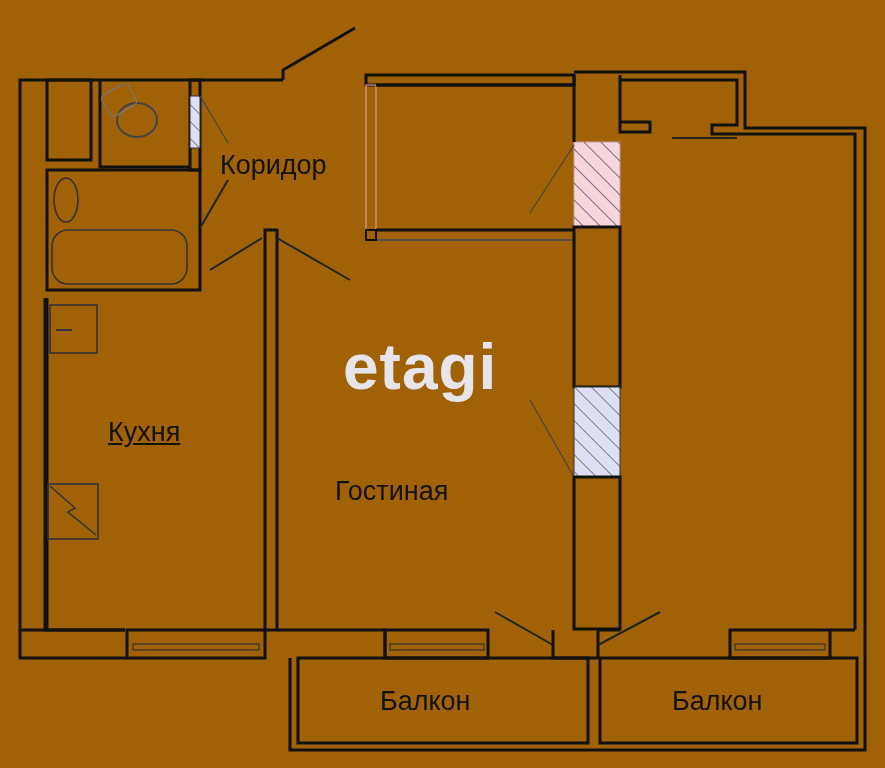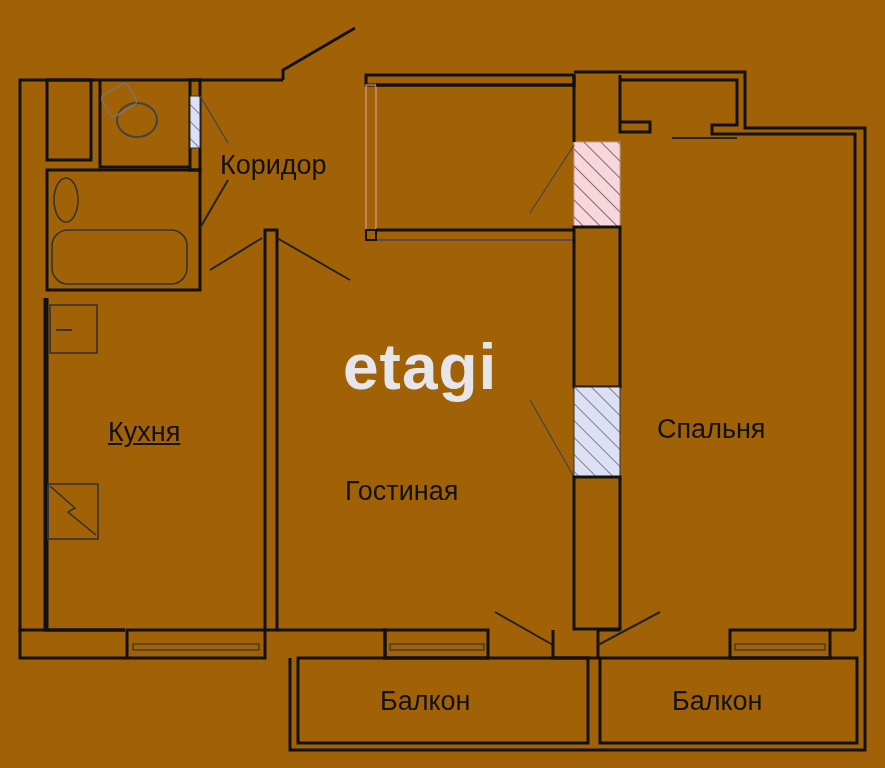--- a/index.html
+++ b/index.html
@@ -92,17 +92,16 @@
     <rect x="735" y="644" width="90" height="6" fill="none" stroke="#333" stroke-width="1.2"></rect>
     <polyline class="w" points="830,630 855,630"></polyline>
 
     <polyline class="w" points="290,658 290,750 865,750 865,660"></polyline>
     <rect class="w" x="298" y="658" width="290" height="85"></rect>
     <rect class="w" x="600" y="658" width="257" height="85"></rect>
   </svg>
 
   <div class="label" style="left:220px;top:150px;">Коридор</div>
   <div class="label" style="left:108px;top:417px;text-decoration:underline;">Кухня</div>
-  <div class="label" style="left:345px;top:476px;">Гостиная</div>
-  <div class="label" style="left:657px;top:414px;">Спальня</div>
+  <div class="label" style="left:335px;top:476px;">Гостиная</div>
   <div class="label" style="left:380px;top:686px;">Балкон</div>
   <div class="label" style="left:672px;top:686px;">Балкон</div>
 </div>
 
 </body></html>

